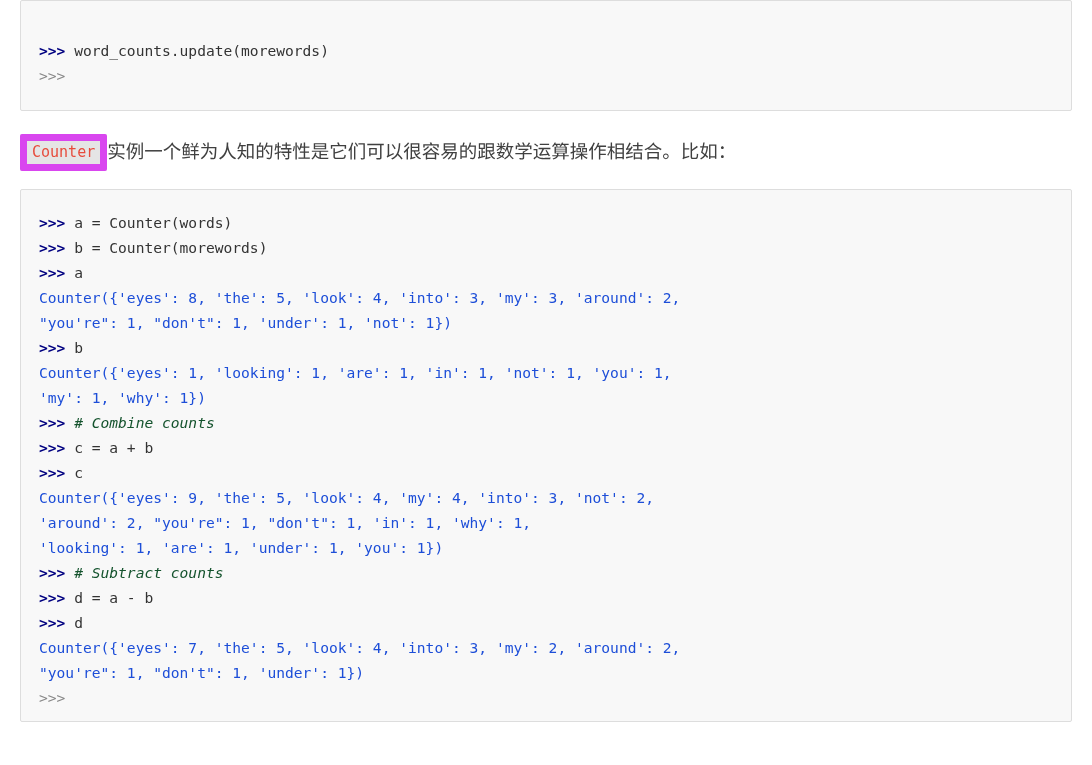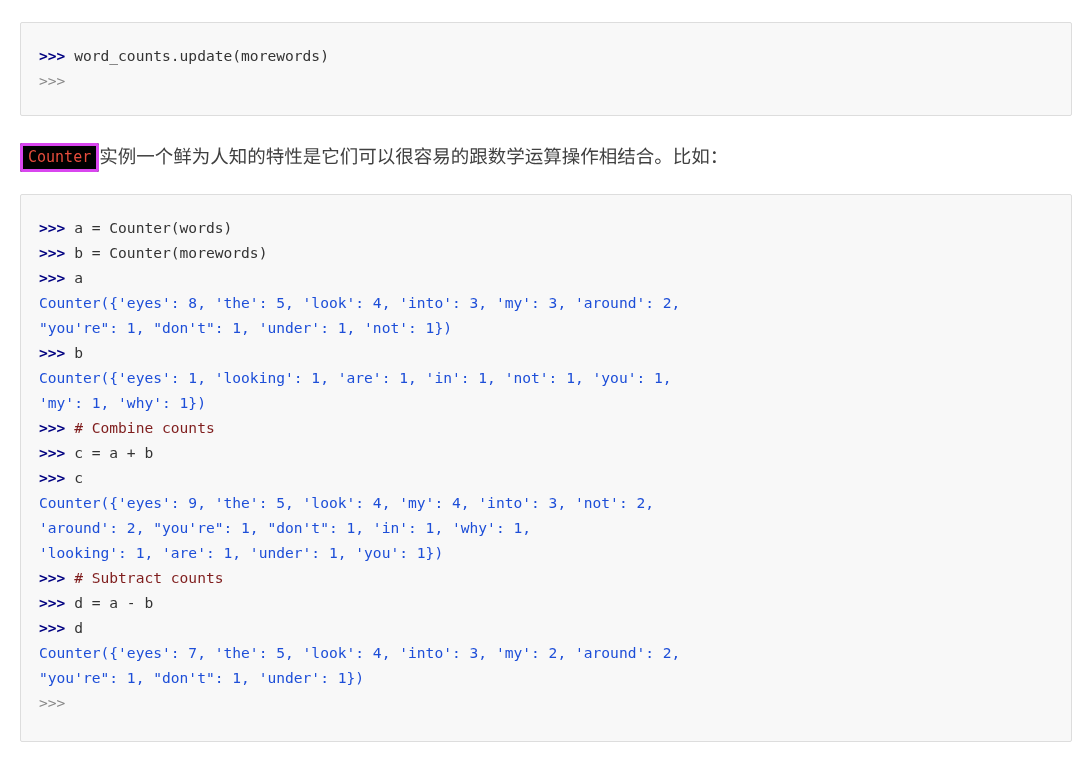--- a/index.html
+++ b/index.html
@@ -29,64 +29,65 @@
     border-radius: 2px;
     padding: 12px 18px 14px 18px;
     box-sizing: border-box;
     font-family: "DejaVu Sans Mono", "Liberation Mono", monospace;
     font-size: 14.6px;
     line-height: 25px;
     white-space: pre;
     overflow: hidden;
   }
   .codeblock.first {
-    margin-top: 22px;
-    padding-top: 20px;
+    margin-top: 0;
+    padding-top: 37px;
     padding-bottom: 22px;
   }
   .codeblock.second {
     margin-top: 4px;
     padding-top: 20px;
-    padding-bottom: 26px;
+    padding-bottom: 11px;
   }
 
   .line { display: block; }
 
   
   .pr {
     color: #000080;
     font-weight: bold;
   }
   .pr-dim {
     color: #888888;
     font-weight: normal;
   }
   
   .src { color: #333333; }
   
   .out { color: #1d4ed8; }
   
   .cm {
-    color: #7f1d1d;
+    color: #14532d;
+    font-style: italic;
   }
 
   
   .para {
     margin: 24px 0 20px 0;
     font-size: 18.5px;
     line-height: 34px;
     color: #404040;
     font-family: "DejaVu Sans", "Liberation Sans", sans-serif;
   }
   .inline-code {
     font-family: "DejaVu Sans Mono", "Liberation Mono", monospace;
     font-size: 15px;
     color: #e74c3c;
-    background: #000000;
-    border: 3px solid #d946ef;
+    background: #e5e5e5;
+    border: 7px solid #d946ef;
     border-radius: 2px;
     padding: 2px 5px 3px 5px;
     white-space: nowrap;
     vertical-align: 1px;
   }
   .para-text { }
 </style>
 </head>
 <body>
 

